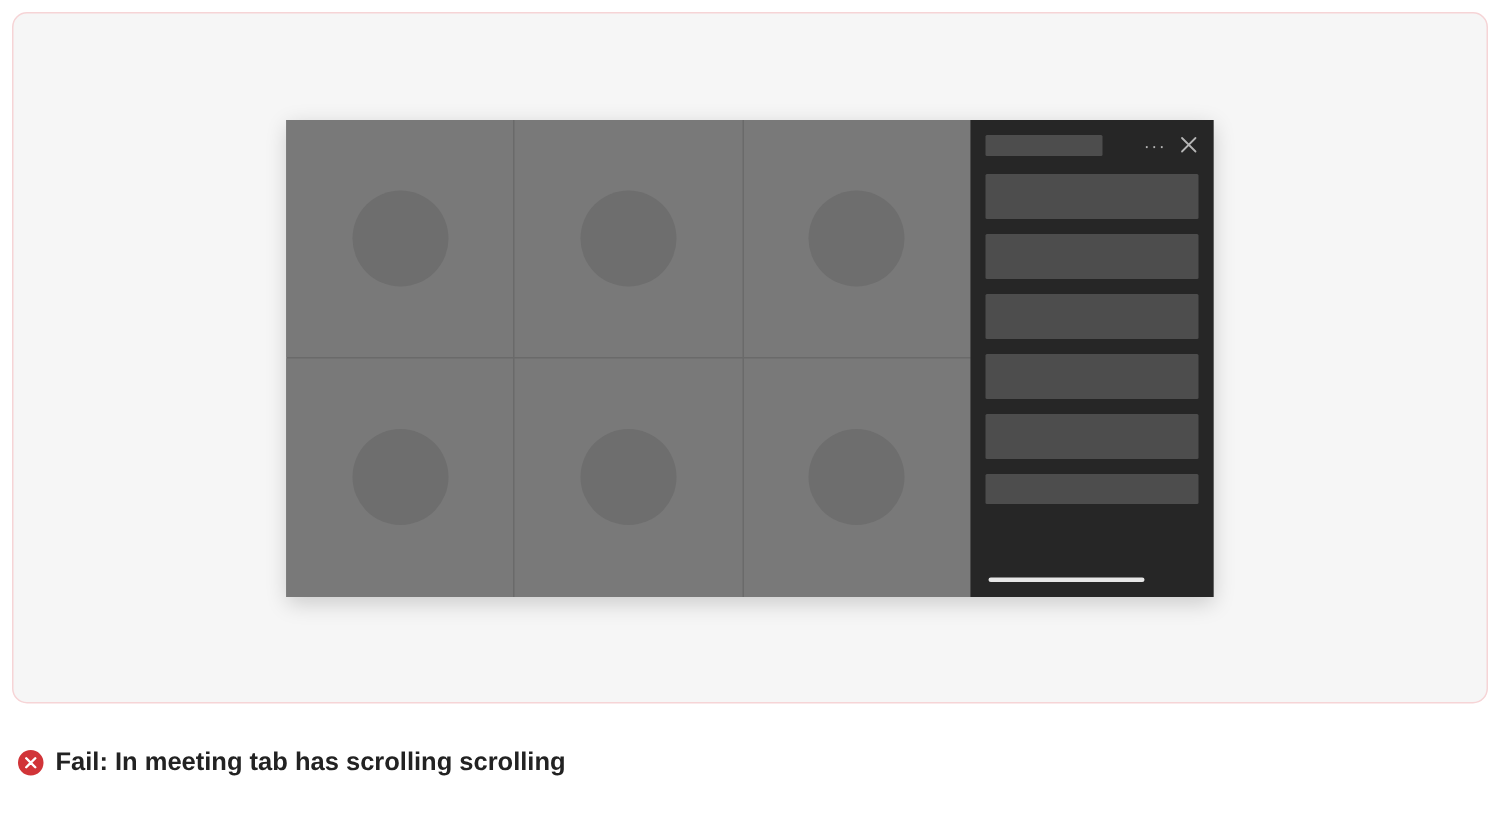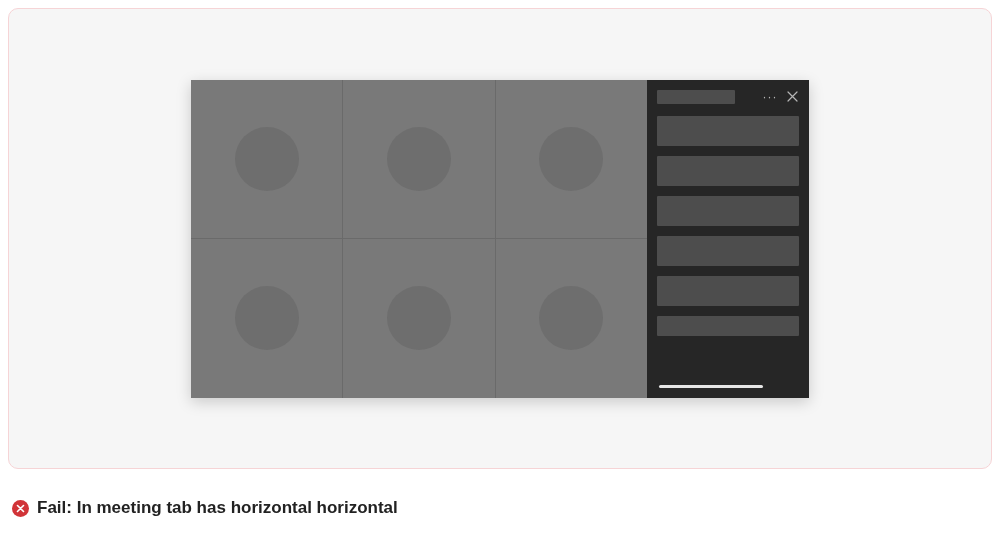--- a/index.html
+++ b/index.html
@@ -190,14 +190,14 @@
     </div>
   </div>
 </div>
 
 <div class="status-row">
   <div class="fail-icon">
     <svg width="9" height="9" viewBox="0 0 9 9">
       <path d="M1.5 1.5 L7.5 7.5 M7.5 1.5 L1.5 7.5" stroke="#ffffff" stroke-width="1.6" stroke-linecap="round"></path>
     </svg>
   </div>
-  <div class="status-text">Fail: In meeting tab has horizontal horizontal</div>
+  <div class="status-text">Fail: In meeting tab has scrolling scrolling</div>
 </div>
 
 </body></html>

